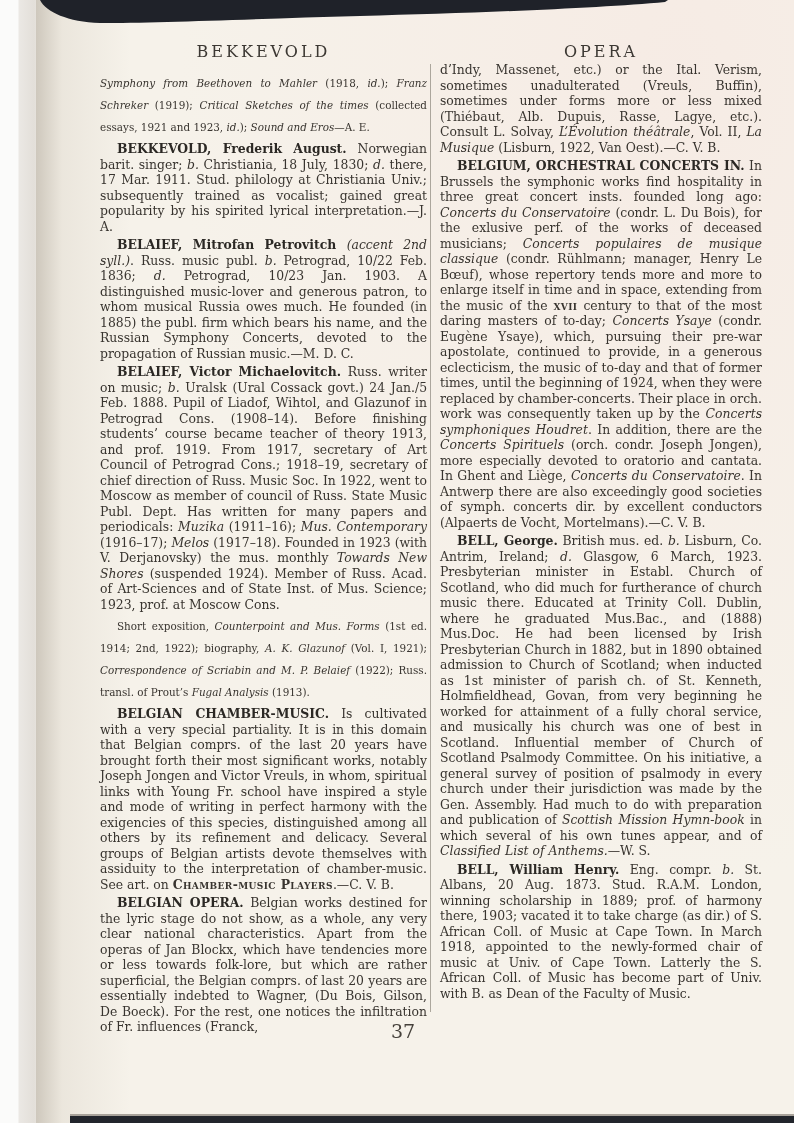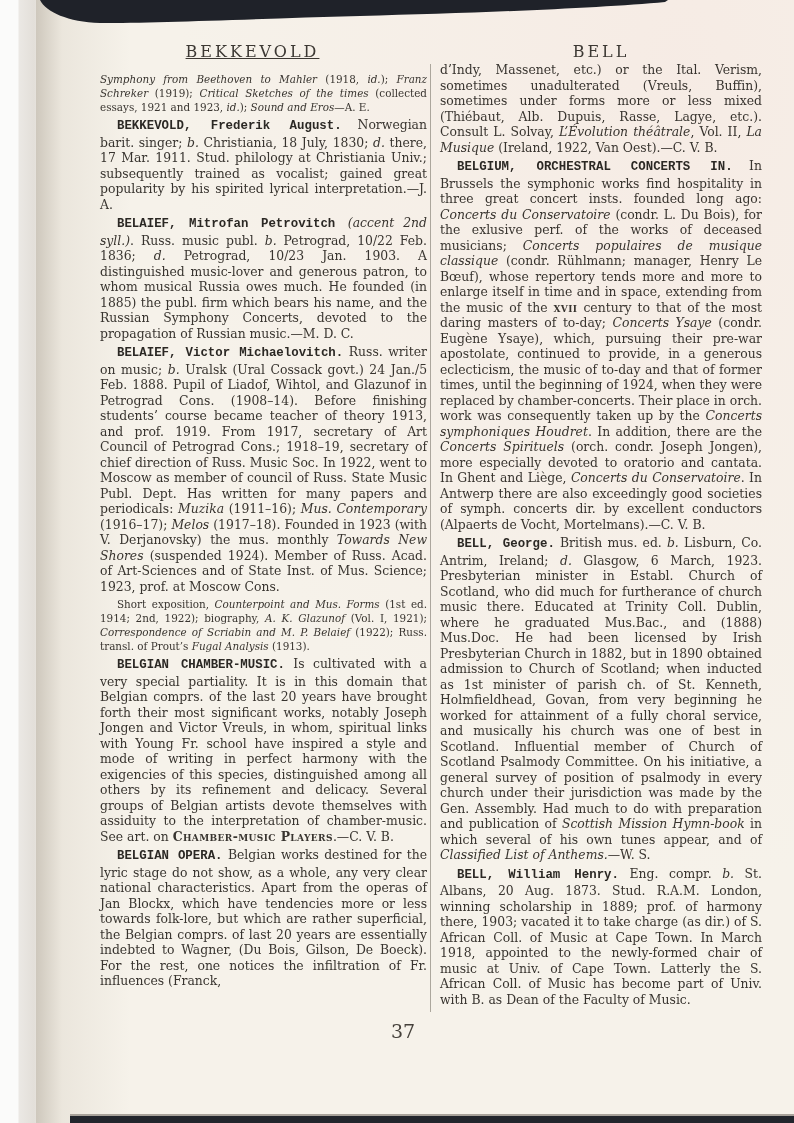--- a/index.html
+++ b/index.html
@@ -17,60 +17,60 @@
   }
   .cover-top{position:absolute;left:0;top:0;width:794px;height:30px;z-index:5;}
   .cover-bottom{
     position:absolute;left:70px;right:0;bottom:0;height:7px;background:#22252c;
     border-top:2px solid #a8a29a;z-index:5;
   }
   .running-head{
     position:absolute;top:42px;font-size:16px;letter-spacing:3px;color:#3c3833;
     text-align:center;font-weight:normal;
   }
-  .running-head.left{left:54px;width:325px;text-decoration:underline;}
+  .running-head.left{left:65px;width:325px;}
   .running-head.right{left:405px;width:320px;}
   .divider{position:absolute;left:394px;top:64px;height:948px;width:1px;background:#9a948a;opacity:.8;}
   .col{position:absolute;font-size:12.4px;line-height:15.5px;color:#38342f;
     text-align:justify;}
   .col-left{left:64px;top:72px;width:327px;}
   .col-right{left:404px;top:62px;width:322px;}
   .col p{margin:0 0 3px 0;}
   .col p.indent{text-indent:17px;}
-  .small-print{font-size:10.4px;line-height:14px;}
-  .seg-b{font-weight:bold;color:#2b2824;font-family:Liberation Mono, monospace;}
+  .small-print{font-size:10.4px;line-height:22px;}
+  .seg-b{font-weight:bold;color:#2b2824;}
   .seg-i{font-style:italic;}
   .seg-sc{font-variant:small-caps;letter-spacing:.4px;font-weight:bold;}
   .page-number{
     position:absolute;left:300px;top:1020px;width:134px;text-align:center;
     font-size:19px;color:#45413b;
   }
 </style>
 </head>
 <body>
 
 <div class="page">
 
   <div class="running-head left">BEKKEVOLD</div>
-  <div class="running-head right">BELL</div>
+  <div class="running-head right">OPERA</div>
 
   <div class="divider"></div>
 
   <div class="col col-left">
     <p class="small-print"><span class="seg-i">Symphony from Beethoven to Mahler</span><span> (1918, </span><span class="seg-i">id.</span><span>); </span><span class="seg-i">Franz Schreker</span><span> (1919); </span><span class="seg-i">Critical Sketches of the times</span><span> (collected essays, 1921 and 1923, </span><span class="seg-i">id.</span><span>); </span><span class="seg-i">Sound and Eros</span><span>—A. E.</span></p>
     <p class="indent"><span class="seg-b">BEKKEVOLD, Frederik August.</span><span> Norwegian barit. singer; </span><span class="seg-i">b.</span><span> Christiania, 18 July, 1830; </span><span class="seg-i">d.</span><span> there, 17 Mar. 1911. Stud. philology at Christiania Univ.; subsequently trained as vocalist; gained great popularity by his spirited lyrical interpretation.—J. A.</span></p>
     <p class="indent"><span class="seg-b">BELAIEF, Mitrofan Petrovitch </span><span class="seg-i">(accent 2nd syll.)</span><span>. Russ. music publ. </span><span class="seg-i">b.</span><span> Petrograd, 10/22 Feb. 1836; </span><span class="seg-i">d.</span><span> Petrograd, 10/23 Jan. 1903. A distinguished music-lover and generous patron, to whom musical Russia owes much. He founded (in 1885) the publ. firm which bears his name, and the Russian Symphony Concerts, devoted to the propagation of Russian music.—M. D. C.</span></p>
     <p class="indent"><span class="seg-b">BELAIEF, Victor Michaelovitch.</span><span> Russ. writer on music; </span><span class="seg-i">b.</span><span> Uralsk (Ural Cossack govt.) 24 Jan./5 Feb. 1888. Pupil of Liadof, Wihtol, and Glazunof in Petrograd Cons. (1908–14). Before finishing students’ course became teacher of theory 1913, and prof. 1919. From 1917, secretary of Art Council of Petrograd Cons.; 1918–19, secretary of chief direction of Russ. Music Soc. In 1922, went to Moscow as member of council of Russ. State Music Publ. Dept. Has written for many papers and periodicals: </span><span class="seg-i">Muzika</span><span> (1911–16); </span><span class="seg-i">Mus. Contemporary</span><span> (1916–17); </span><span class="seg-i">Melos</span><span> (1917–18). Founded in 1923 (with V. Derjanovsky) the mus. monthly </span><span class="seg-i">Towards New Shores</span><span> (suspended 1924). Member of Russ. Acad. of Art-Sciences and of State Inst. of Mus. Science; 1923, prof. at Moscow Cons.</span></p>
     <p class="small-print indent"><span>Short exposition, </span><span class="seg-i">Counterpoint and Mus. Forms</span><span> (1st ed. 1914; 2nd, 1922); biography, </span><span class="seg-i">A. K. Glazunof</span><span> (Vol. I, 1921); </span><span class="seg-i">Correspondence of Scriabin and M. P. Belaief</span><span> (1922); Russ. transl. of Prout’s </span><span class="seg-i">Fugal Analysis</span><span> (1913).</span></p>
     <p class="indent"><span class="seg-b">BELGIAN CHAMBER-MUSIC.</span><span> Is cultivated with a very special partiality. It is in this domain that Belgian comprs. of the last 20 years have brought forth their most significant works, notably Joseph Jongen and Victor Vreuls, in whom, spiritual links with Young Fr. school have inspired a style and mode of writing in perfect harmony with the exigencies of this species, distinguished among all others by its refinement and delicacy. Several groups of Belgian artists devote themselves with assiduity to the interpretation of chamber-music. See art. on </span><span class="seg-sc">Chamber-music Players</span><span>.—C. V. B.</span></p>
     <p class="indent"><span class="seg-b">BELGIAN OPERA.</span><span> Belgian works destined for the lyric stage do not show, as a whole, any very clear national characteristics. Apart from the operas of Jan Blockx, which have tendencies more or less towards folk-lore, but which are rather superficial, the Belgian comprs. of last 20 years are essentially indebted to Wagner, (Du Bois, Gilson, De Boeck). For the rest, one notices the infiltration of Fr. influences (Franck,</span></p>
   </div>
 
   <div class="col col-right">
-    <p><span>d’Indy, Massenet, etc.) or the Ital. Verism, sometimes unadulterated (Vreuls, Buffin), sometimes under forms more or less mixed (Thiébaut, Alb. Dupuis, Rasse, Lagye, etc.). Consult L. Solvay, </span><span class="seg-i">L’Évolution théâtrale</span><span>, Vol. II, </span><span class="seg-i">La Musique</span><span> (Ireland, 1922, Van Oest).—C. V. B.</span></p>
+    <p><span>d’Indy, Massenet, etc.) or the Ital. Verism, sometimes unadulterated (Vreuls, Buffin), sometimes under forms more or less mixed (Thiébaut, Alb. Dupuis, Rasse, Lagye, etc.). Consult L. Solvay, </span><span class="seg-i">L’Évolution théâtrale</span><span>, Vol. II, </span><span class="seg-i">La Musique</span><span> (Lisburn, 1922, Van Oest).—C. V. B.</span></p>
     <p class="indent"><span class="seg-b">BELGIUM, ORCHESTRAL CONCERTS IN.</span><span> In Brussels the symphonic works find hospitality in three great concert insts. founded long ago: </span><span class="seg-i">Concerts du Conservatoire</span><span> (condr. L. Du Bois), for the exlusive perf. of the works of deceased musicians; </span><span class="seg-i">Concerts populaires de musique classique</span><span> (condr. Rühlmann; manager, Henry Le Bœuf), whose repertory tends more and more to enlarge itself in time and in space, extending from the music of the </span><span class="seg-sc">xvii</span><span> century to that of the most daring masters of to-day; </span><span class="seg-i">Concerts Ysaye</span><span> (condr. Eugène Ysaye), which, pursuing their pre-war apostolate, continued to provide, in a generous eclecticism, the music of to-day and that of former times, until the beginning of 1924, when they were replaced by chamber-concerts. Their place in orch. work was consequently taken up by the </span><span class="seg-i">Concerts symphoniques Houdret</span><span>. In addition, there are the </span><span class="seg-i">Concerts Spirituels</span><span> (orch. condr. Joseph Jongen), more especially devoted to oratorio and cantata. In Ghent and Liège, </span><span class="seg-i">Concerts du Conservatoire</span><span>. In Antwerp there are also exceedingly good societies of symph. concerts dir. by excellent conductors (Alpaerts de Vocht, Mortelmans).—C. V. B.</span></p>
     <p class="indent"><span class="seg-b">BELL, George.</span><span> British mus. ed. </span><span class="seg-i">b.</span><span> Lisburn, Co. Antrim, Ireland; </span><span class="seg-i">d.</span><span> Glasgow, 6 March, 1923. Presbyterian minister in Establ. Church of Scotland, who did much for furtherance of church music there. Educated at Trinity Coll. Dublin, where he graduated Mus.Bac., and (1888) Mus.Doc. He had been licensed by Irish Presbyterian Church in 1882, but in 1890 obtained admission to Church of Scotland; when inducted as 1st minister of parish ch. of St. Kenneth, Holmfieldhead, Govan, from very beginning he worked for attainment of a fully choral service, and musically his church was one of best in Scotland. Influential member of Church of Scotland Psalmody Committee. On his initiative, a general survey of position of psalmody in every church under their jurisdiction was made by the Gen. Assembly. Had much to do with preparation and publication of </span><span class="seg-i">Scottish Mission Hymn-book</span><span> in which several of his own tunes appear, and of </span><span class="seg-i">Classified List of Anthems.</span><span>—W. S.</span></p>
     <p class="indent"><span class="seg-b">BELL, William Henry.</span><span> Eng. compr. </span><span class="seg-i">b.</span><span> St. Albans, 20 Aug. 1873. Stud. R.A.M. London, winning scholarship in 1889; prof. of harmony there, 1903; vacated it to take charge (as dir.) of S. African Coll. of Music at Cape Town. In March 1918, appointed to the newly-formed chair of music at Univ. of Cape Town. Latterly the S. African Coll. of Music has become part of Univ. with B. as Dean of the Faculty of Music.</span></p>
   </div>
 
   <div class="page-number">37</div>
 </div>
 
 <svg class="cover-top" viewBox="0 0 794 30" preserveAspectRatio="none">
   <path d="M40,0 H668 L665,2 C600,8 480,13 360,16 C250,19 155,23 100,23 C68,22 46,12 40,0 Z" fill="#1f2229"></path>

